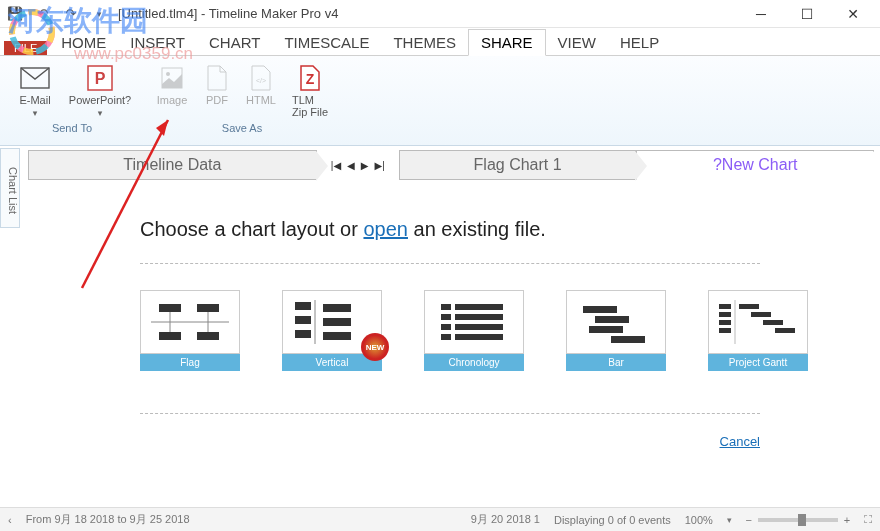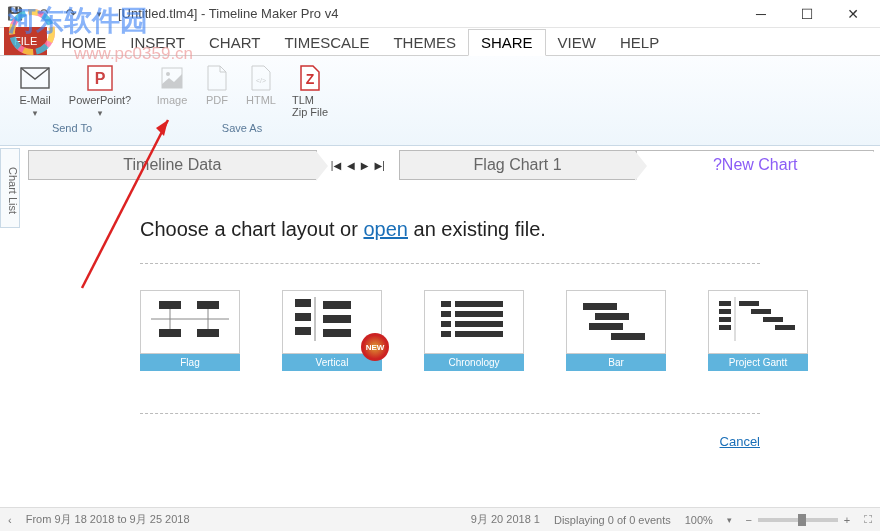--- a/index.html
+++ b/index.html
@@ -7,21 +7,21 @@
 
 .titlebar { height: 28px; display: flex; align-items: center; padding: 0 4px; border-bottom: 1px solid #e5e5e5; }
 .titlebar .qat { display: flex; gap: 6px; align-items: center; }
 .titlebar .qat-btn { width: 22px; height: 22px; display: flex; align-items: center; justify-content: center; color: #555; font-size: 13px; }
 .titlebar .title { margin-left: 8px; font-size: 13px; color: #444; }
 .titlebar .spacer { flex: 1; }
 .win-ctrl { display: flex; }
 .win-btn { width: 46px; height: 28px; display: flex; align-items: center; justify-content: center; font-size: 14px; color: #333; }
 
 .menubar { height: 28px; display: flex; align-items: flex-end; border-bottom: 1px solid #d0d0d0; padding-left: 4px; }
-.file-btn { background: #c1392b; color: #fff; font-size: 11px; padding: 8px 10px; margin-right: 2px; }
+.file-btn { background: #c1392b; color: #fff; font-size: 11px; padding: 1px 10px; margin-right: 2px; }
 .menu-item { font-size: 15px; color: #444; padding: 4px 12px; }
 .menu-item.active { background: #fff; border: 1px solid #d0d0d0; border-bottom: 1px solid #fff; position: relative; top: 1px; color: #000; }
 
 .ribbon { height: 90px; background: linear-gradient(#fbfdff,#eef6fc); border-bottom: 1px solid #c9d9e6; display: flex; align-items: flex-start; padding: 4px 8px 0; }
 .ribbon-group { display: flex; flex-direction: column; align-items: center; height: 100%; }
 .ribbon-row { display: flex; gap: 2px; }
 .ribbon-btn { width: 54px; display: flex; flex-direction: column; align-items: center; font-size: 11px; color: #555; padding: 4px 2px; gap: 2px; }
 .ribbon-btn.disabled { color: #aaa; }
 .ribbon-btn .ic { width: 32px; height: 28px; display: flex; align-items: center; justify-content: center; }
 .ribbon-btn .chev { font-size: 9px; color: #666; }
@@ -39,21 +39,21 @@
 .nav-btns { display: flex; gap: 6px; margin: 0 14px; font-size: 10px; color: #333; }
 .nav-btns span { cursor: pointer; }
 
 .content { position: absolute; left: 40px; right: 20px; top: 190px; bottom: 30px; padding: 28px 100px 0; }
 .content h2 { font-size: 20px; font-weight: normal; color: #222; }
 .content h2 a { color: #1a6fb8; text-decoration: underline; }
 .hrule { border: none; border-top: 1px dashed #bbb; margin: 22px 0 26px; }
 
 .layouts { display: flex; gap: 42px; }
 .layout-card { width: 100px; text-align: center; cursor: pointer; }
-.layout-thumb { width: 100px; height: 64px; border: 1px solid #ccc; background: #fff; display: flex; justify-content: center; position: relative; }
+.layout-thumb { width: 100px; height: 64px; border: 1px solid #ccc; background: #fff; display: flex; align-items: center; justify-content: center; position: relative; }
 .layout-label { background: #5fb4dd; color: #fff; font-size: 10px; padding: 3px 0; }
 .new-badge { position: absolute; right: -8px; bottom: -8px; width: 28px; height: 28px; background: radial-gradient(circle,#d93 0,#c22 60%); border-radius: 50%; color: #fff; font-size: 8px; display: flex; align-items: center; justify-content: center; font-weight: bold; }
 
 .cancel { text-align: right; margin-top: 18px; }
 .cancel a { color: #1a6fb8; font-size: 13px; text-decoration: underline; }
 
 .statusbar { position: absolute; left: 0; right: 0; bottom: 0; height: 24px; background: #f4f4f4; border-top: 1px solid #ddd; display: flex; align-items: center; font-size: 11px; color: #777; padding: 0 8px; gap: 14px; }
 .statusbar .sp { flex: 1; }
 .zoom { display: flex; align-items: center; gap: 6px; }
 .zoom .track { width: 80px; height: 4px; background: #ccc; position: relative; }

